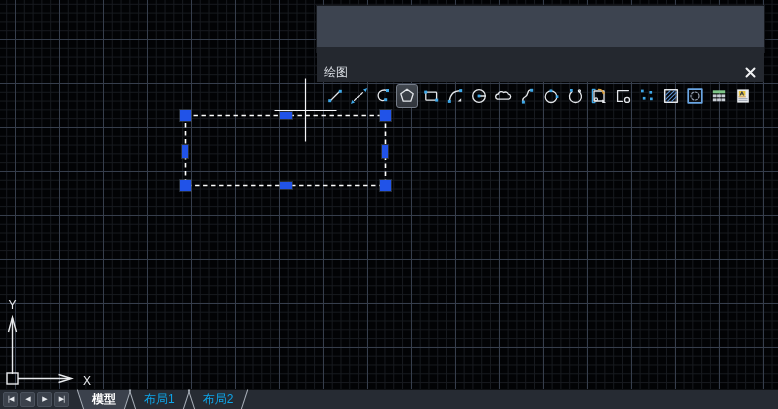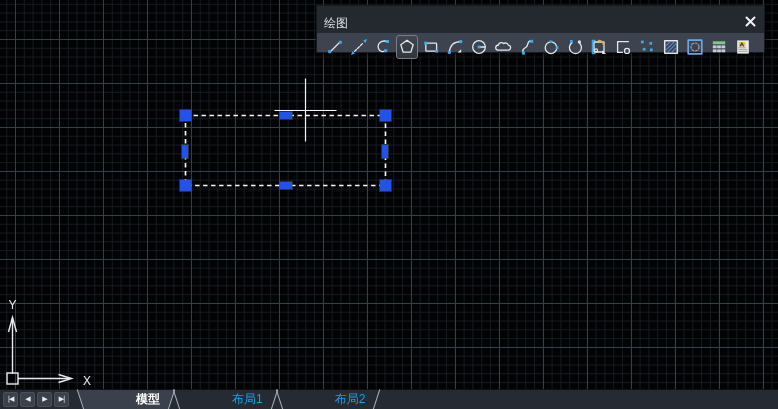--- a/index.html
+++ b/index.html
@@ -23,22 +23,22 @@
   .overlay{position:absolute;left:0;top:0;}
   
   .grip{position:absolute;background:#2153e8;box-shadow:0 0 0 1px rgba(70,80,95,.55);}
   
   .toolbar{
     position:absolute;left:316px;top:5px;width:449px;height:48px;
     background:#3d4450;border:1px solid #171a1f;box-sizing:border-box;
     box-shadow:2px 3px 6px rgba(0,0,0,.55);
   }
   .toolbar-titlebar{
-    height:19px;background:#24282f;display:flex;align-items:flex-start;
-    padding:8px 6px 0 7px;cursor:move;
+    height:19px;background:#24282f;display:flex;align-items:center;
+    padding:16px 6px 0 7px;cursor:move;margin-top:41px;
   }
   .toolbar-title{color:#dde1e7;font-size:12px;line-height:19px;flex:1;}
   .toolbar-close{
     width:16px;height:15px;display:flex;align-items:center;justify-content:center;
     background:transparent;border:none;padding:0;cursor:pointer;
   }
   .toolbar-body{
     height:28px;display:flex;align-items:center;gap:2px;padding-left:7px;
   }
   .tool{
@@ -61,21 +61,21 @@
     width:15px;height:15px;background:#3b414b;border:1px solid #4a515c;border-radius:2px;
     color:#e7eaee;font-size:7px;line-height:13px;text-align:center;padding:0;cursor:pointer;
     font-family:"DejaVu Sans",sans-serif;letter-spacing:-1px;
   }
   .tabs{display:flex;align-items:stretch;height:19px;margin-left:9px;}
   .tab{position:relative;padding:0 14px;font-size:12px;line-height:19px;color:#0ea5e9;cursor:pointer;}
   .tab .fill{position:absolute;inset:0;display:none;background:#3b414c;
     clip-path:polygon(0 0,100% 0,calc(100% - 6px) 100%,6px 100%);}
   .tab.active{color:#ffffff;font-weight:bold;}
   .tab.active .fill{display:block;}
-  .tab .lbl{position:relative;z-index:1;margin-left:44px;}
+  .tab .lbl{position:relative;z-index:1;}
   .tab .sl,.tab .sr{position:absolute;top:-1px;width:1px;height:21px;background:#a6adb7;z-index:2;}
   .tab .sl{left:2px;transform:rotate(-18deg);}
   .tab .sr{right:2px;transform:rotate(18deg);}
 </style>
 </head>
 <body>
 
 <div class="app">
 
   <div class="canvas"></div>

